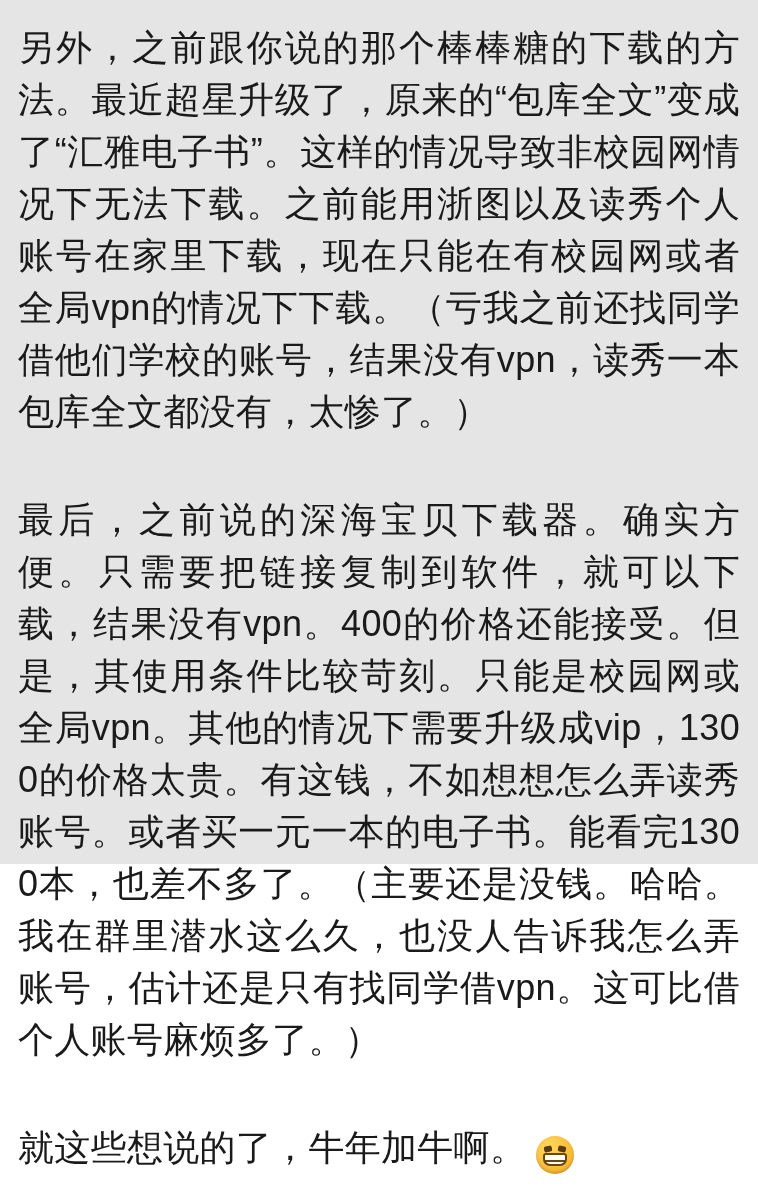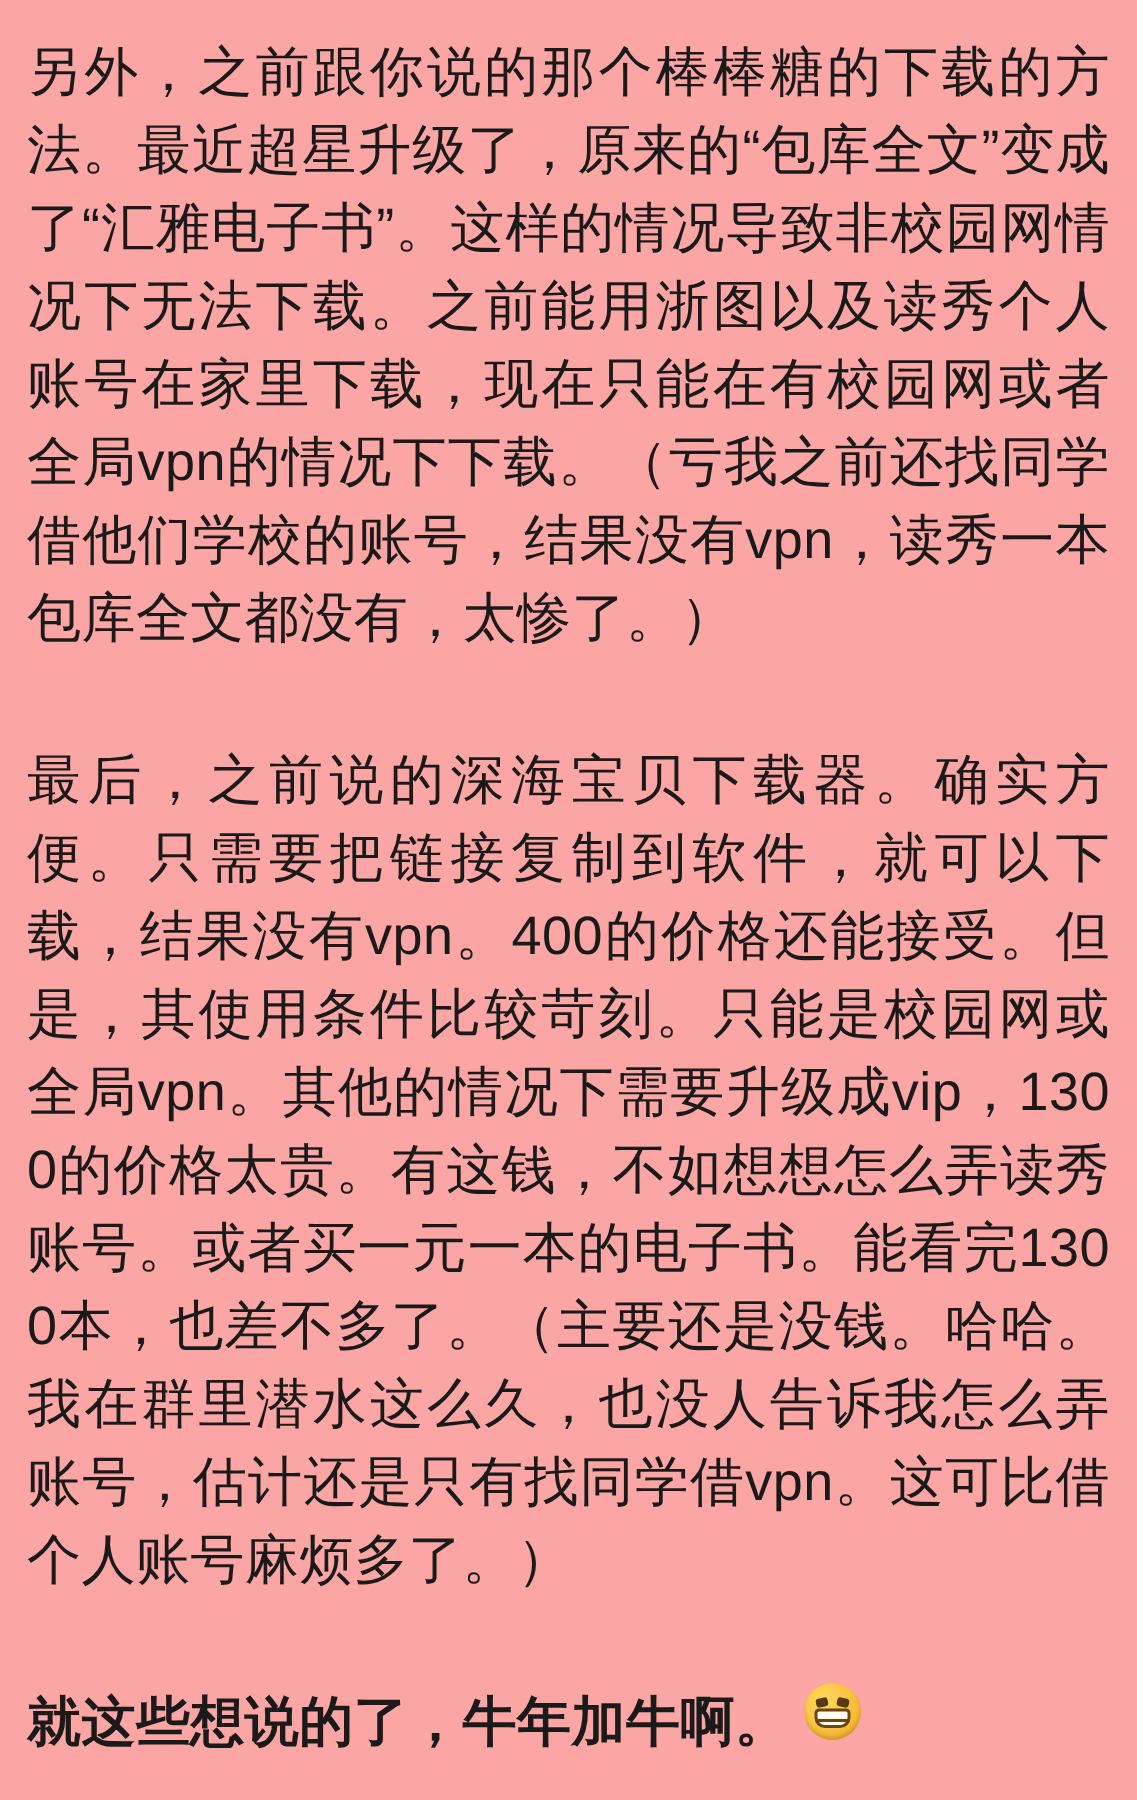--- a/index.html
+++ b/index.html
@@ -9,42 +9,41 @@
   }
   body {
     width: 758px;
     height: 1200px;
     overflow: hidden;
     font-family: "Liberation Sans", sans-serif;
   }
   .page {
     box-sizing: border-box;
     width: 758px;
-    height: 1200px;
-    background: #fca5a5;
+    height: 864px;
+    background: #e5e5e5;
     padding: 22px 18px 0 18px;
   }
   .para {
     color: #1a1a1a;
     font-family: "Liberation Sans", sans-serif;
     font-size: 36px;
     line-height: 52px;
     letter-spacing: 0.3px;
     text-align: justify;
     text-justify: inter-character;
     word-break: break-all;
     white-space: normal;
     margin: 0;
   }
   .gap-xl { height: 56px; }
   .last-line {
     display: flex;
-    align-items: flex-start;
+    align-items: flex-end;
     gap: 10px;
-    font-weight: bold;
   }
   
   .emoji-face {
     position: relative;
     width: 38px;
     height: 38px;
     border-radius: 50%;
     background: radial-gradient(circle at 35% 30%, #ffd95e 0%, #f7b733 70%, #e09a1f 100%);
     box-shadow: inset 0 -2px 3px rgba(0,0,0,0.15);
     display: inline-block;

